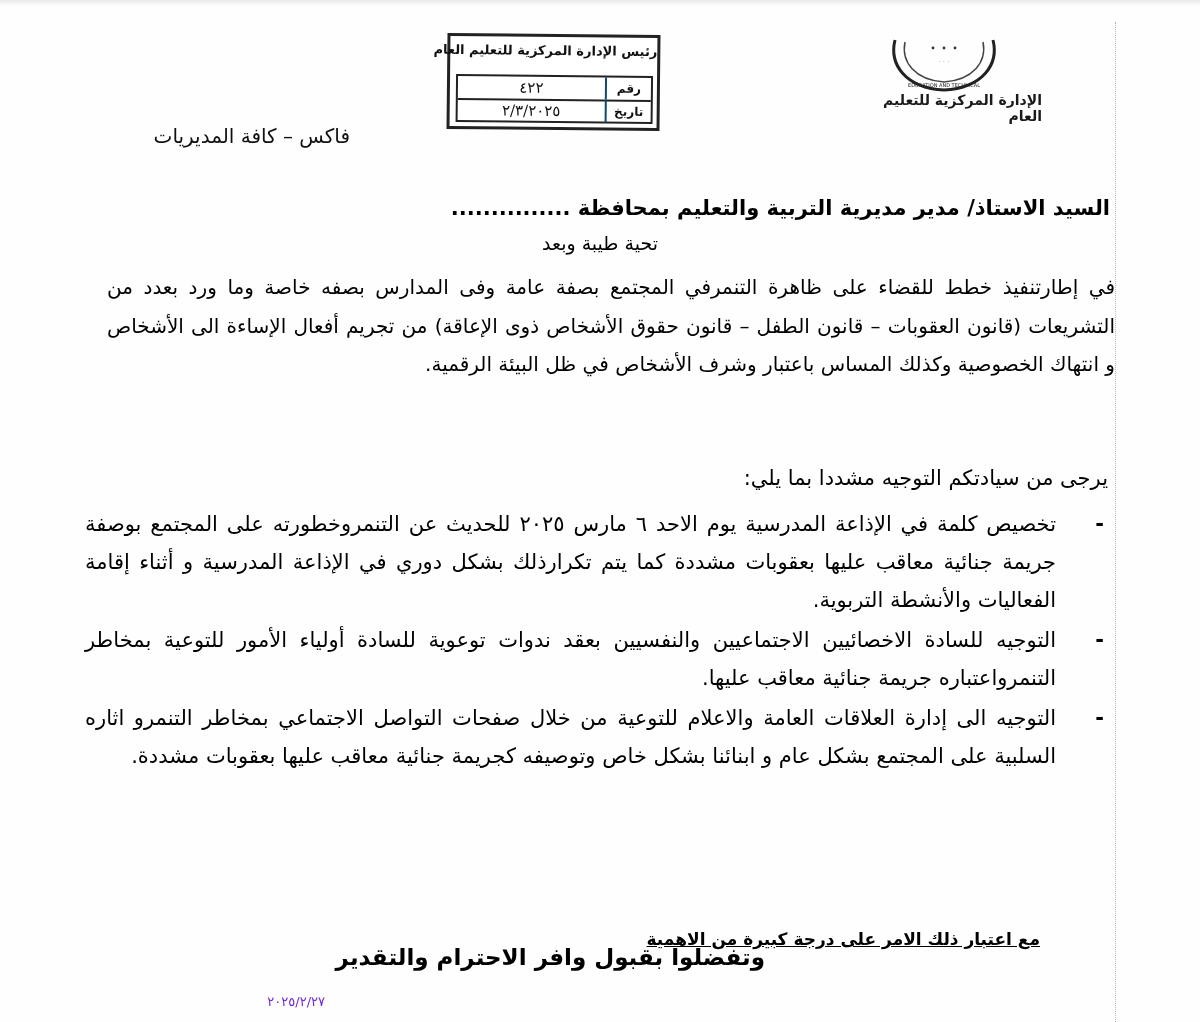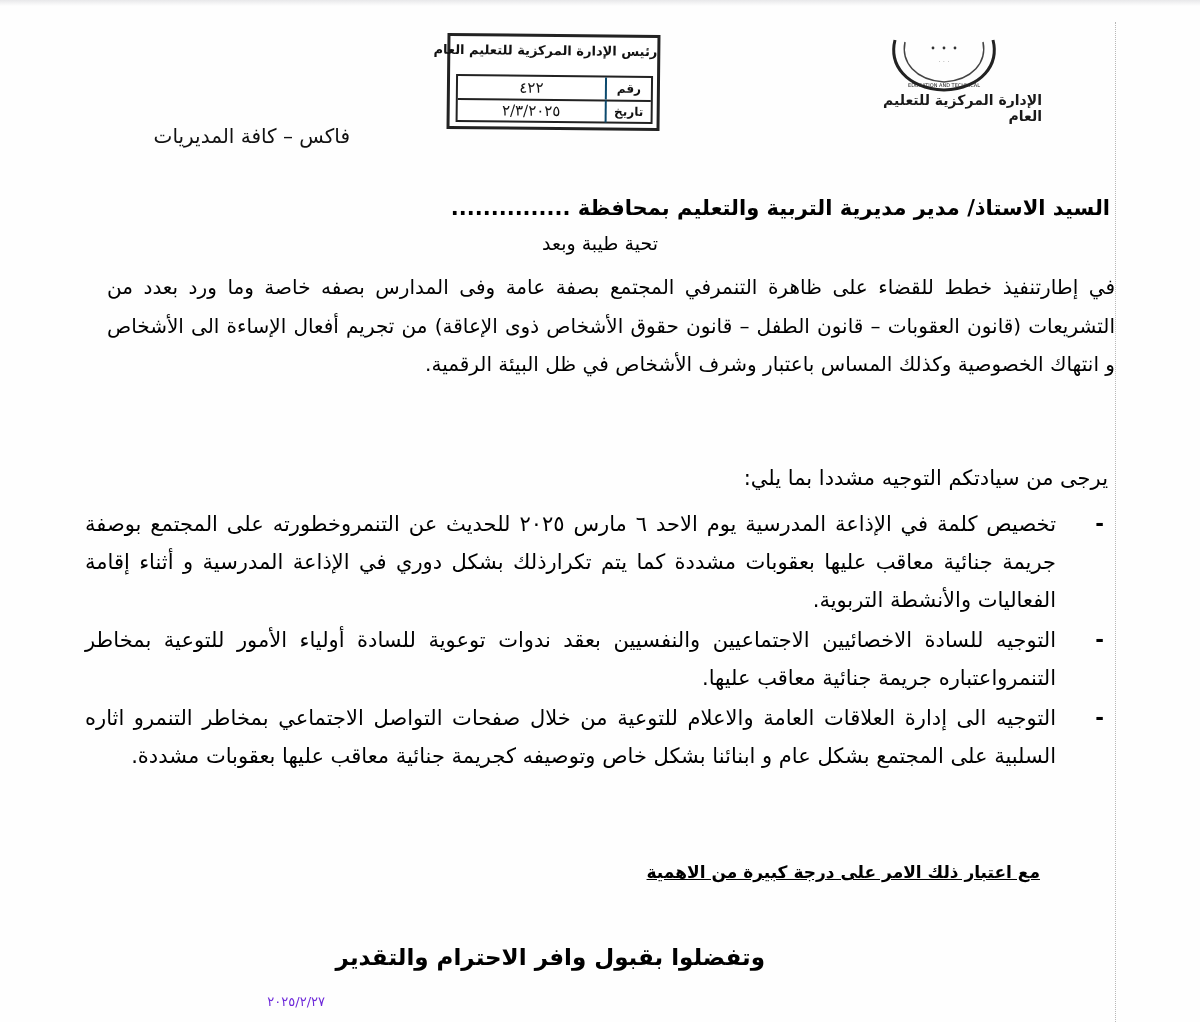--- a/index.html
+++ b/index.html
@@ -172,21 +172,21 @@
       text-align-last: right;
       margin-bottom: 2px;
     }
     .bullet-dash {
       position: absolute;
       right: 4px; top: 0;
       font-weight: bold;
     }
     .closing-note {
       position: absolute;
-      left: 580px; top: 862px;
+      left: 580px; top: 929px;
       width: 460px;
       direction: rtl;
       text-align: right;
       font-size: 17px;
       font-weight: bold;
       text-decoration: underline;
       color: #000;
       white-space: nowrap;
     }
     .regards {

